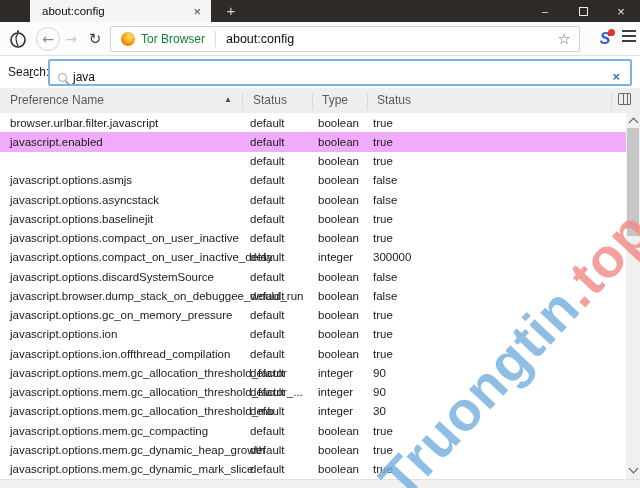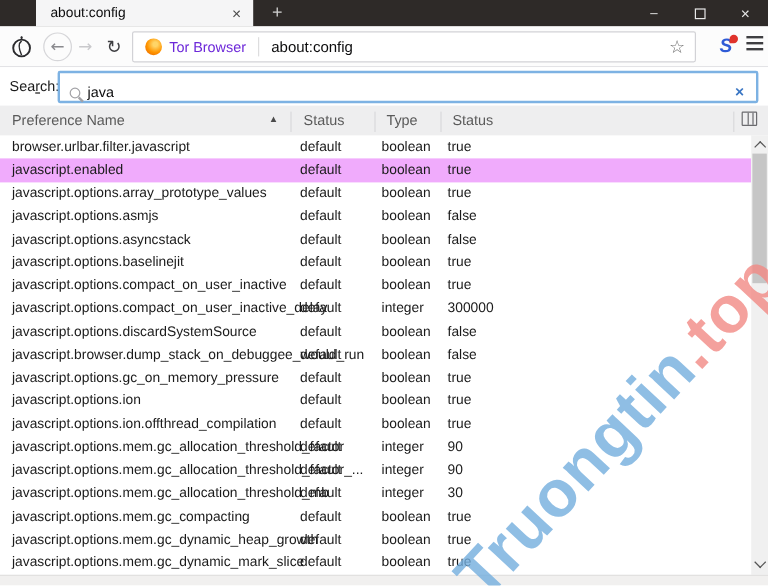--- a/index.html
+++ b/index.html
@@ -30,21 +30,21 @@
   .onion { width:20px; height:20px; margin-left:8px; position:relative; }
   .nav-circle { width:24px; height:24px; border:1px solid #d6d6d9; border-radius:50%; display:flex; align-items:center; justify-content:center; margin-left:8px; color:#8a8a8e; font-size:14px; font-family:"DejaVu Sans",sans-serif; }
   .nav-plain { width:22px; height:24px; display:flex; align-items:center; justify-content:center; font-size:14px; font-family:"DejaVu Sans",sans-serif; }
   .fwd { color:#c9c9cc; }
   .reload { color:#3f3f42; font-size:15px; margin-left:2px; }
   .urlbar {
     position:absolute; left:110px; top:4px; width:470px; height:26px; background:#fff;
     border:1px solid #d2d2d6; border-radius:2px; display:flex; align-items:center; padding:0 6px;
   }
   .fficon { width:14px; height:14px; border-radius:50%; background:radial-gradient(circle at 60% 35%, #ffd567 15%, #ff9500 55%, #e25a00 100%); margin:0 6px 0 4px; flex:none; }
-  .identity { font-size:12px; color:#6d28d9; white-space:nowrap; }
+  .identity { font-size:12px; color:#15803d; white-space:nowrap; }
   .urlsep { width:1px; height:16px; background:#ddddde; margin:0 10px; }
   .urltext { font-size:12.5px; color:#0c0c0d; flex:1; white-space:nowrap; }
   .star { color:#717171; font-size:15px; font-family:"DejaVu Sans",sans-serif; margin-right:2px; }
   .noscript { position:absolute; right:24px; top:6px; width:22px; height:22px; text-align:center; }
   .noscript .s { font-size:16px; font-weight:bold; font-style:italic; color:#2f5bd6; line-height:22px; }
   .noscript .dot { position:absolute; right:1px; top:1px; width:7px; height:7px; background:#e0332c; border-radius:50% 50% 50% 0; }
   .hamburger { position:absolute; right:0; top:8px; width:22px; display:flex; flex-direction:column; gap:3px; align-items:center; }
   .hamburger i { display:block; width:14px; height:2px; background:#3f3f42; }
 
   
@@ -189,21 +189,20 @@
         <span class="c-type">boolean</span>
         <span class="c-value">true</span>
       </div>
       <div class="trow sel">
         <span class="c-name">javascript.enabled</span>
         <span class="c-status">default</span>
         <span class="c-type">boolean</span>
         <span class="c-value">true</span>
       </div>
       <div class="trow">
-        <span class="c-name">javascript.options.array_prototype_values</span>
         <span class="c-status">default</span>
         <span class="c-type">boolean</span>
         <span class="c-value">true</span>
       </div>
       <div class="trow">
         <span class="c-name">javascript.options.asmjs</span>
         <span class="c-status">default</span>
         <span class="c-type">boolean</span>
         <span class="c-value">false</span>
       </div>

